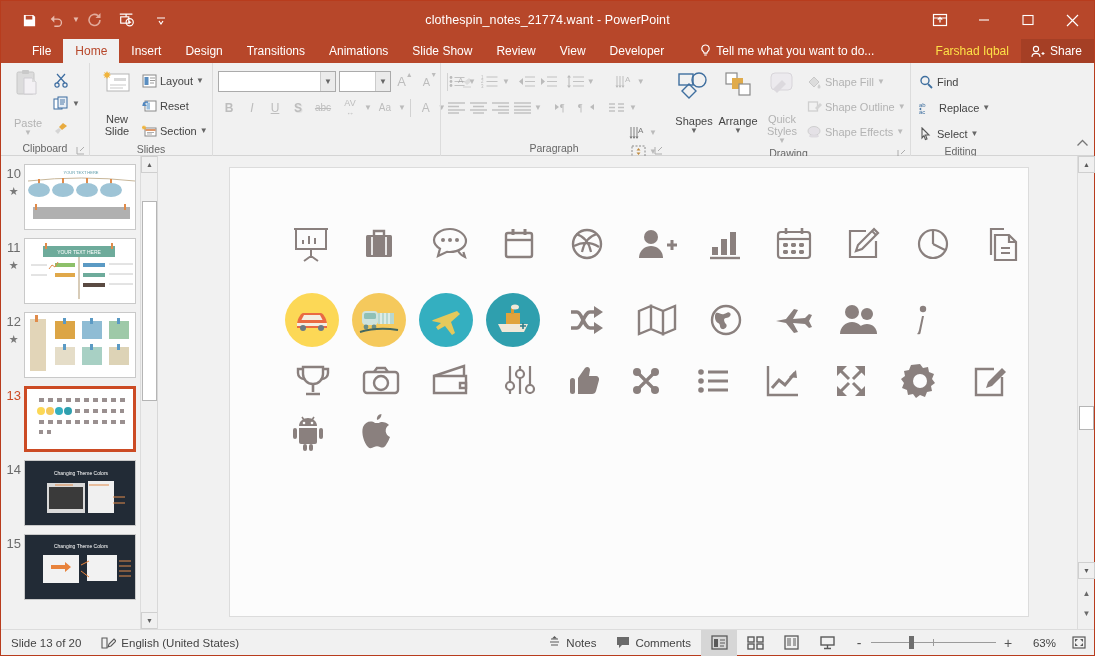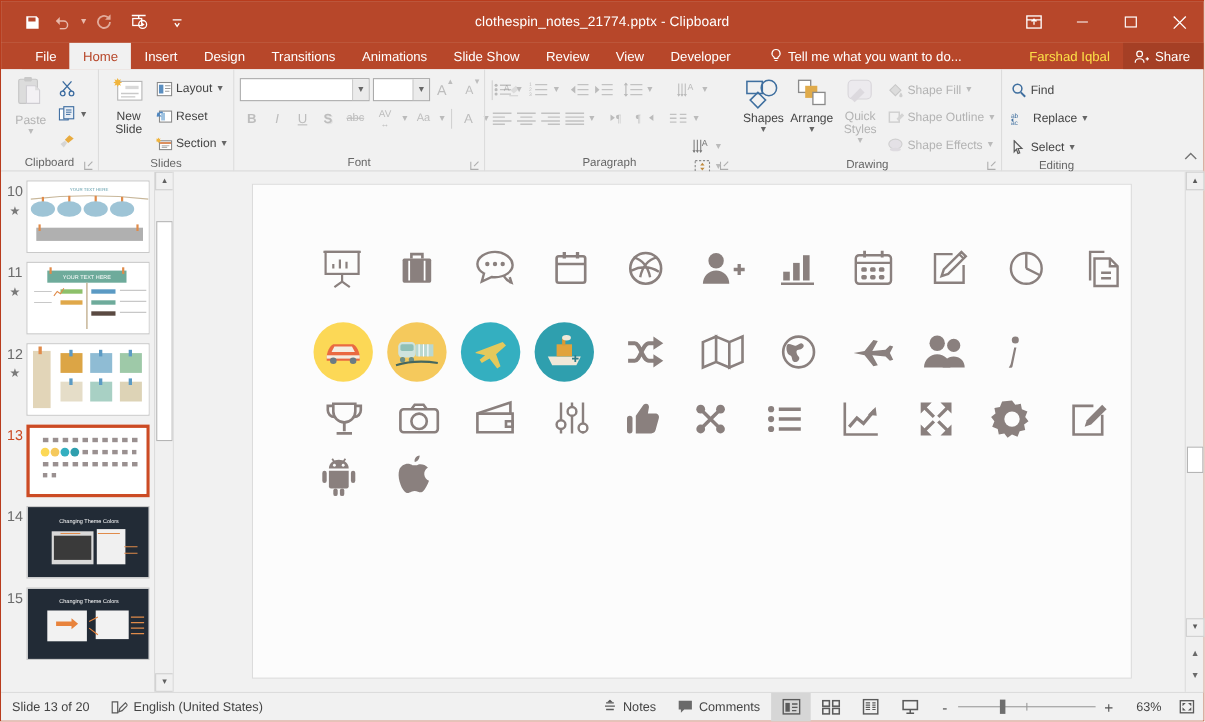--- a/index.html
+++ b/index.html
@@ -76,21 +76,21 @@
   .rgroup-label .dlg {
     position: absolute; right: 4px; bottom: 1px; width: 9px; height: 9px; opacity: .55;
   }
   .rgroup + .rgroup { border-left: 1px solid #dcdcdc; }
 
   .bigbtn {
     display: flex; flex-direction: column; align-items: center; justify-content: flex-start;
     font-size: 11px; color: #444; padding: 2px 5px; min-width: 44px;
   }
   .bigbtn.dis { color: #b3b3b3; }
-  .bigbtn .lbl { line-height: 12px; text-align: center; margin-top: 3px; }
+  .bigbtn .lbl { line-height: 12px; text-align: center; margin-top: 16px; }
   .smallbtn {
     display: flex; align-items: center; gap: 3px; font-size: 11px; color: #444;
     padding: 2px 3px; height: 22px; white-space: nowrap;
   }
   .smallbtn.dis { color: #b3b3b3; }
   .icobox { display: flex; align-items: center; justify-content: center; }
   .caret { font-size: 8px; color: #666; line-height: 1; }
   .caret.dis { color: #bbb; }
 
   
@@ -237,21 +237,21 @@
           <circle cx="13" cy="11" r="4" fill="none" stroke="#fff" stroke-width="1.3"></circle>
           <path fill="#fff" d="M12 9l3 2-3 2z"></path>
         </svg>
       </div>
       <div class="qat-btn" style="margin-left:6px">
         <svg width="12" height="12" viewBox="0 0 12 12">
             <path fill="none" stroke="#fff" stroke-width="1.2" d="M2 4h8M4 7l2 3 2-3"></path>
           </svg>
       </div>
     </div>
-    <div class="title-text">clothespin_notes_21774.pptx - Clipboard</div>
+    <div class="title-text">clothespin_notes_21774.want - PowerPoint</div>
     <div class="winbtns">
       <div class="winbtn">
         <svg width="16" height="14" viewBox="0 0 16 14">
             <rect x="1.5" y="1.5" width="13" height="11" fill="none" stroke="#fff" stroke-width="1.2"></rect>
             <path fill="none" stroke="#fff" stroke-width="1.2" d="M1.5 5h13M8 9.5V4.5M5.8 6.6L8 4.4l2.2 2.2"></path>
           </svg>
       </div>
       <div class="winbtn">
         <svg width="12" height="12" viewBox="0 0 12 12">
             <path stroke="#fff" stroke-width="1.1" d="M1 6h10"></path>
@@ -457,27 +457,20 @@
           <div class="fbtn dis" style="width:24px">
               <span style="font-size:10px">Aa</span>
             </div>
           <span class="caret dis">▼</span>
           <div class="vsep"></div>
           <div class="fbtn dis">
               <span style="font-size:12px">A</span>
             </div>
           <span class="caret dis">▼</span>
         </div>
-      </div>
-      <div class="rgroup-label">
-        <span>Font</span>
-        <svg class="dlg" viewBox="0 0 9 9">
-            <path fill="none" stroke="#777" stroke-width="1" d="M1 1v7h7"></path>
-            <path stroke="#777" stroke-width="1" d="M4 5l4-4"></path>
-          </svg>
       </div>
     </div>
 
     <div class="rgroup" style="width:227px">
       <div class="rgroup-body" style="flex-direction:column;padding-top:8px;align-items:flex-start">
         <div class="prow">
           <div class="pbtn dis">
             <svg width="18" height="15" viewBox="0 0 18 15">
                 <circle cx="3" cy="3.5" r="1.4" fill="#7a7a7a"></circle>
                 <circle cx="3" cy="7.5" r="1.4" fill="#7a7a7a"></circle>

